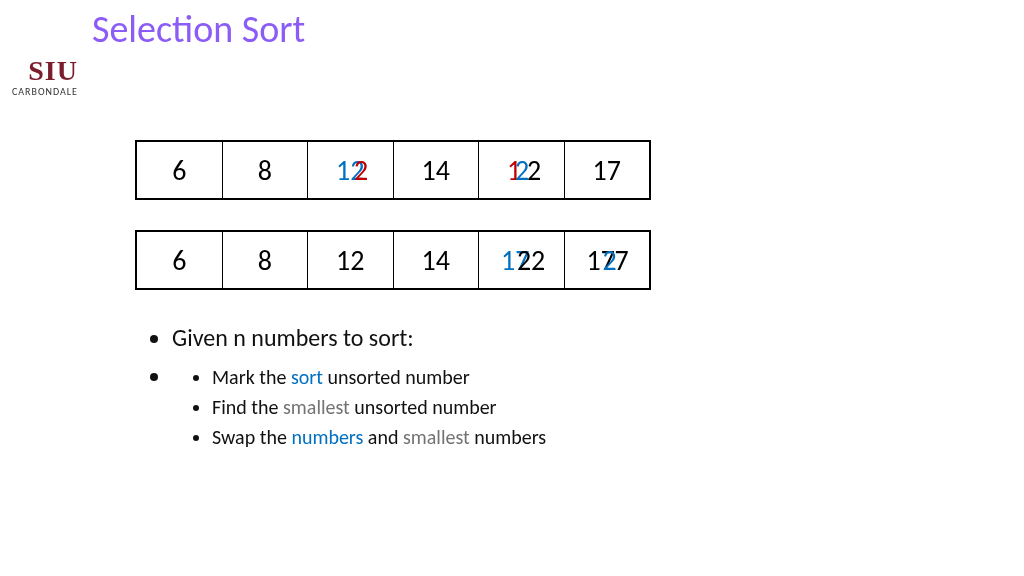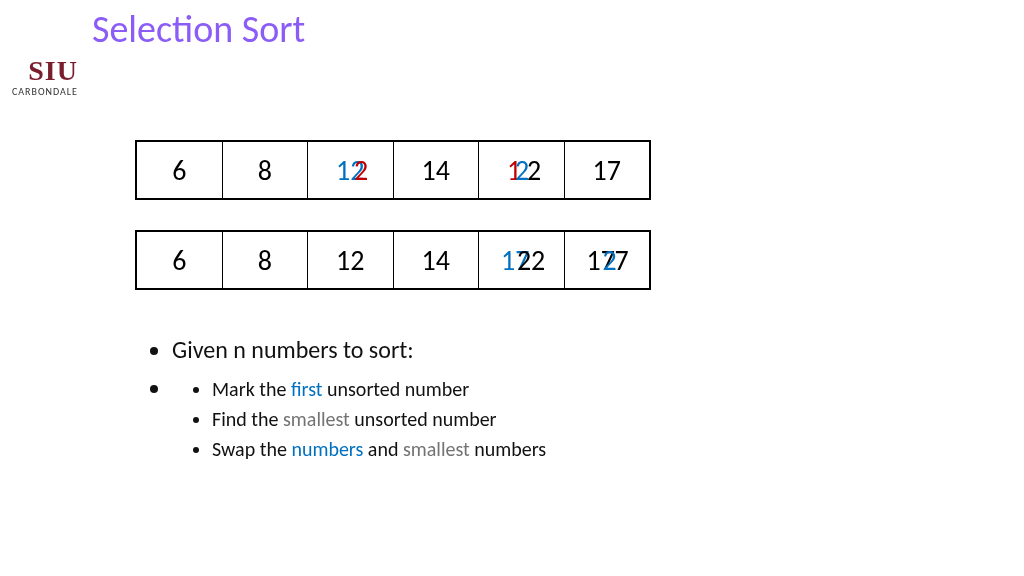--- a/index.html
+++ b/index.html
@@ -61,21 +61,21 @@
     font-size: 28px;
     position: relative;
   }
   .cell:last-child { border-right: none; }
   .t-black { color: #000; }
   .t-red   { color: #c00000; }
   .t-blue  { color: #0070c0; }
   .bullets {
     position: absolute;
     left: 148px;
-    top: 332px;
+    top: 320px;
     font-size: 24px;
     color: #111;
     line-height: 1.5;
   }
   .bullets ul { list-style: disc; padding-left: 24px; }
   .bullets ul ul { list-style: disc; padding-left: 40px; font-size: 20px; margin-top: 2px; }
   .kw-blue { color: #0070c0; }
   .kw-red  { color: #737373; }
   
   .stack { position: relative; width: 100%; height: 100%; }
@@ -132,21 +132,21 @@
       </div>
     </div>
 </div>
 
 <div class="bullets">
   <ul>
     <li>Given n numbers to sort:</li>
     <li>
       <ul>
         <li>
-          <span>Mark the </span><span class="kw-blue">first</span><span> unsorted number</span>
+          <span>Mark the </span><span class="kw-blue">sort</span><span> unsorted number</span>
         </li>
         <li>
           <span>Find the </span><span class="kw-red">smallest</span><span> unsorted number</span>
         </li>
         <li>
           <span>Swap the </span><span class="kw-blue">numbers</span><span> and </span><span class="kw-red">smallest</span><span> numbers</span>
         </li>
       </ul>
     </li>
   </ul>

